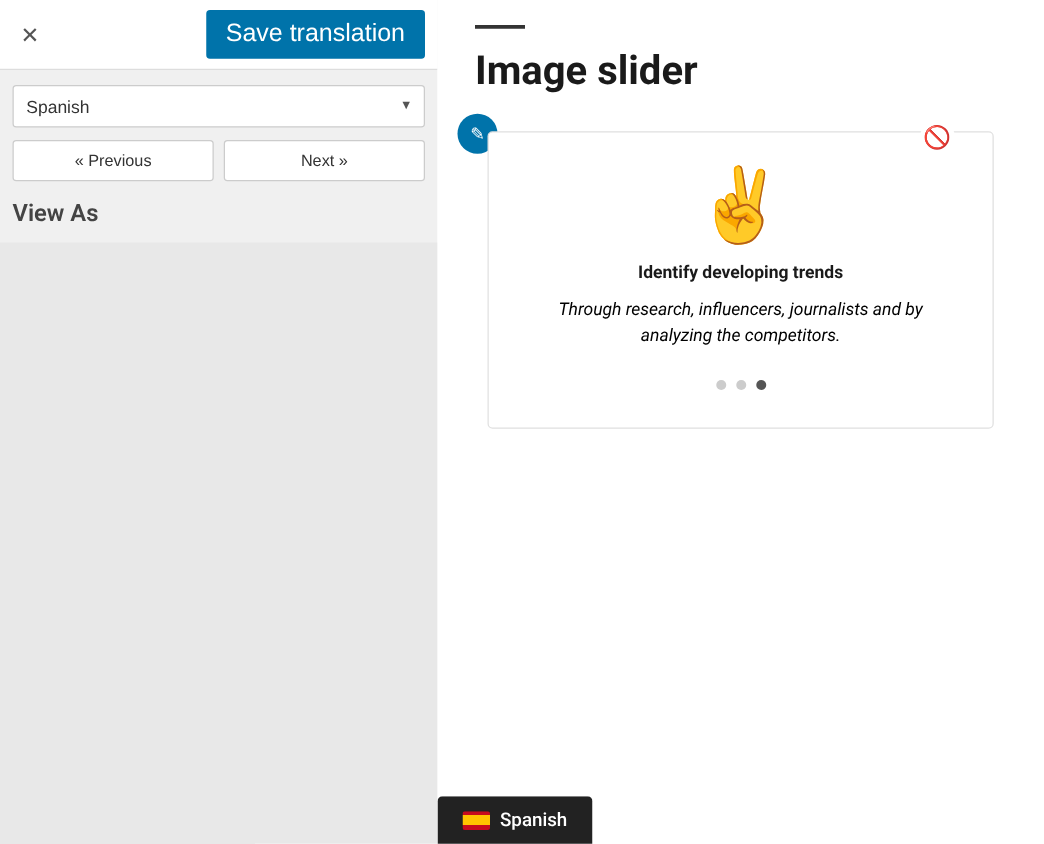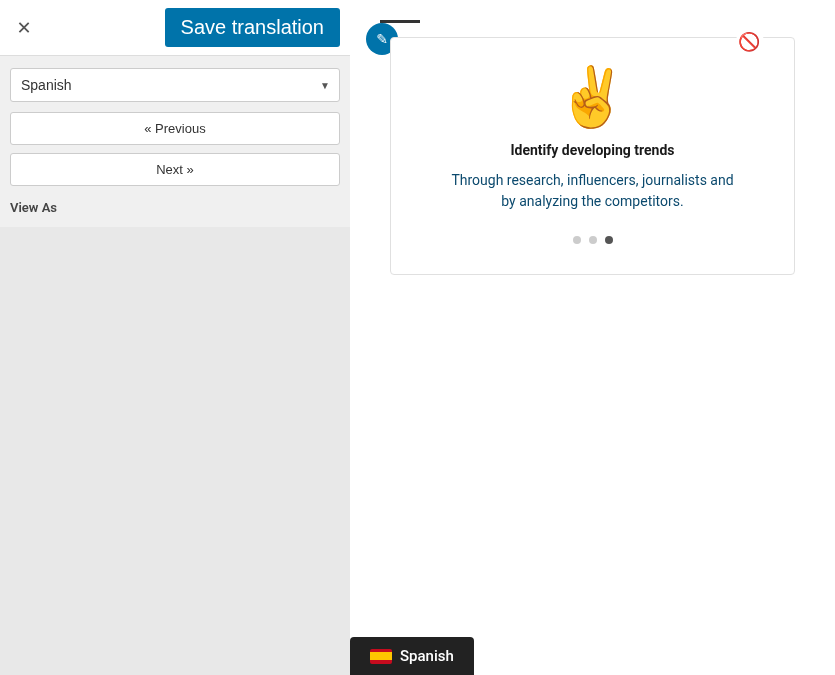--- a/index.html
+++ b/index.html
@@ -88,37 +88,36 @@
       transform: translateY(-50%);
       font-size: 10px;
       color: #555;
       pointer-events: none;
     }
 
     .nav-buttons {
       display: flex;
       justify-content: space-between;
       gap: 8px;
-      flex-direction: column;
     }
 
     .nav-btn {
       flex: 1;
       padding: 8px 12px;
       font-size: 13px;
       border: 1px solid #ccc;
       background: #fff;
       border-radius: 3px;
       cursor: pointer;
       color: #333;
       text-align: center;
     }
 
     .view-as-label {
-      font-size: 13px;
+      font-size: 19px;
       color: #444;
       font-weight: 600;
       margin-top: 4px;
     }
 
     .left-gray-area {
       flex: 1;
       background: #e8e8e8;
     }
 
@@ -191,24 +190,25 @@
 
     .slide-title {
       font-size: 14px;
       font-weight: 700;
       color: #1a1a1a;
       margin-bottom: 12px;
     }
 
     .slide-desc {
       font-size: 14px;
-      color: #0c4a6e;
+      color: #000000;
       line-height: 1.5;
       max-width: 300px;
       margin: 0 auto;
+      font-style: italic;
     }
 
     .dots {
       display: flex;
       justify-content: center;
       gap: 8px;
       margin-top: 24px;
     }
 
     .dot {
@@ -289,20 +289,21 @@
 
 
   </div>
 
   <div class="left-gray-area"></div>
 </div>
 
 <div class="right-panel">
   <div class="section-divider"></div>
 
+  <h1 class="page-title">Image slider</h1>
 
   <div style="position: relative; margin-top: 10px;">
 
     <button class="edit-btn">
       <span>✎</span>
     </button>
 
     <div class="slider-container">
 
       <button class="delete-btn">

